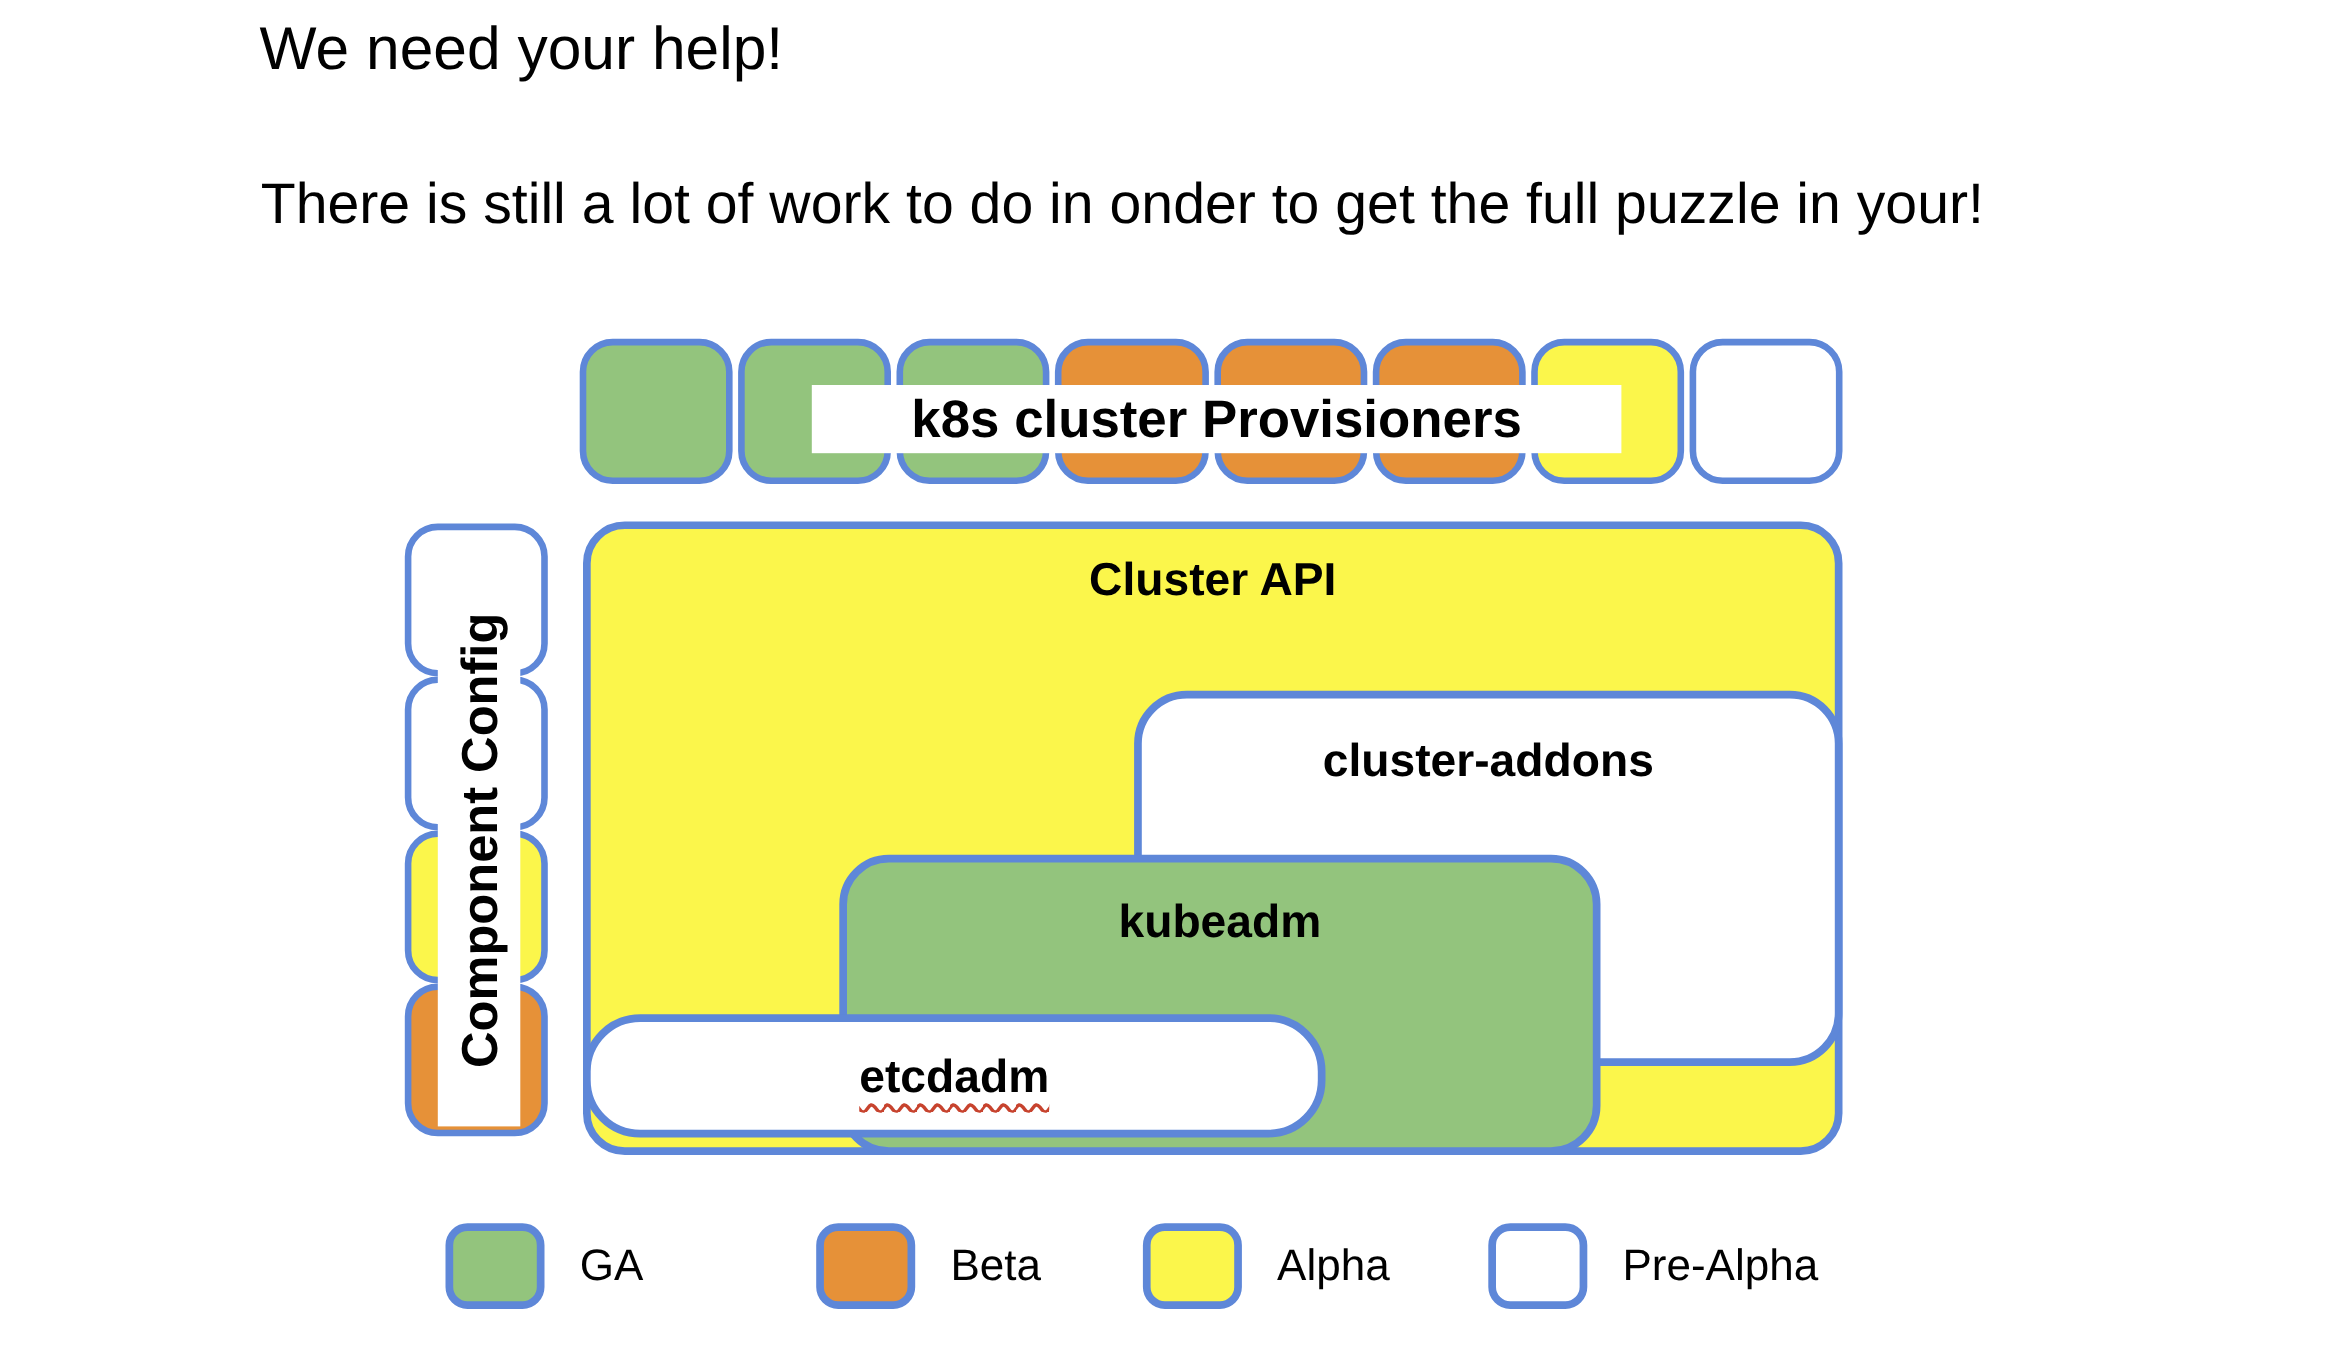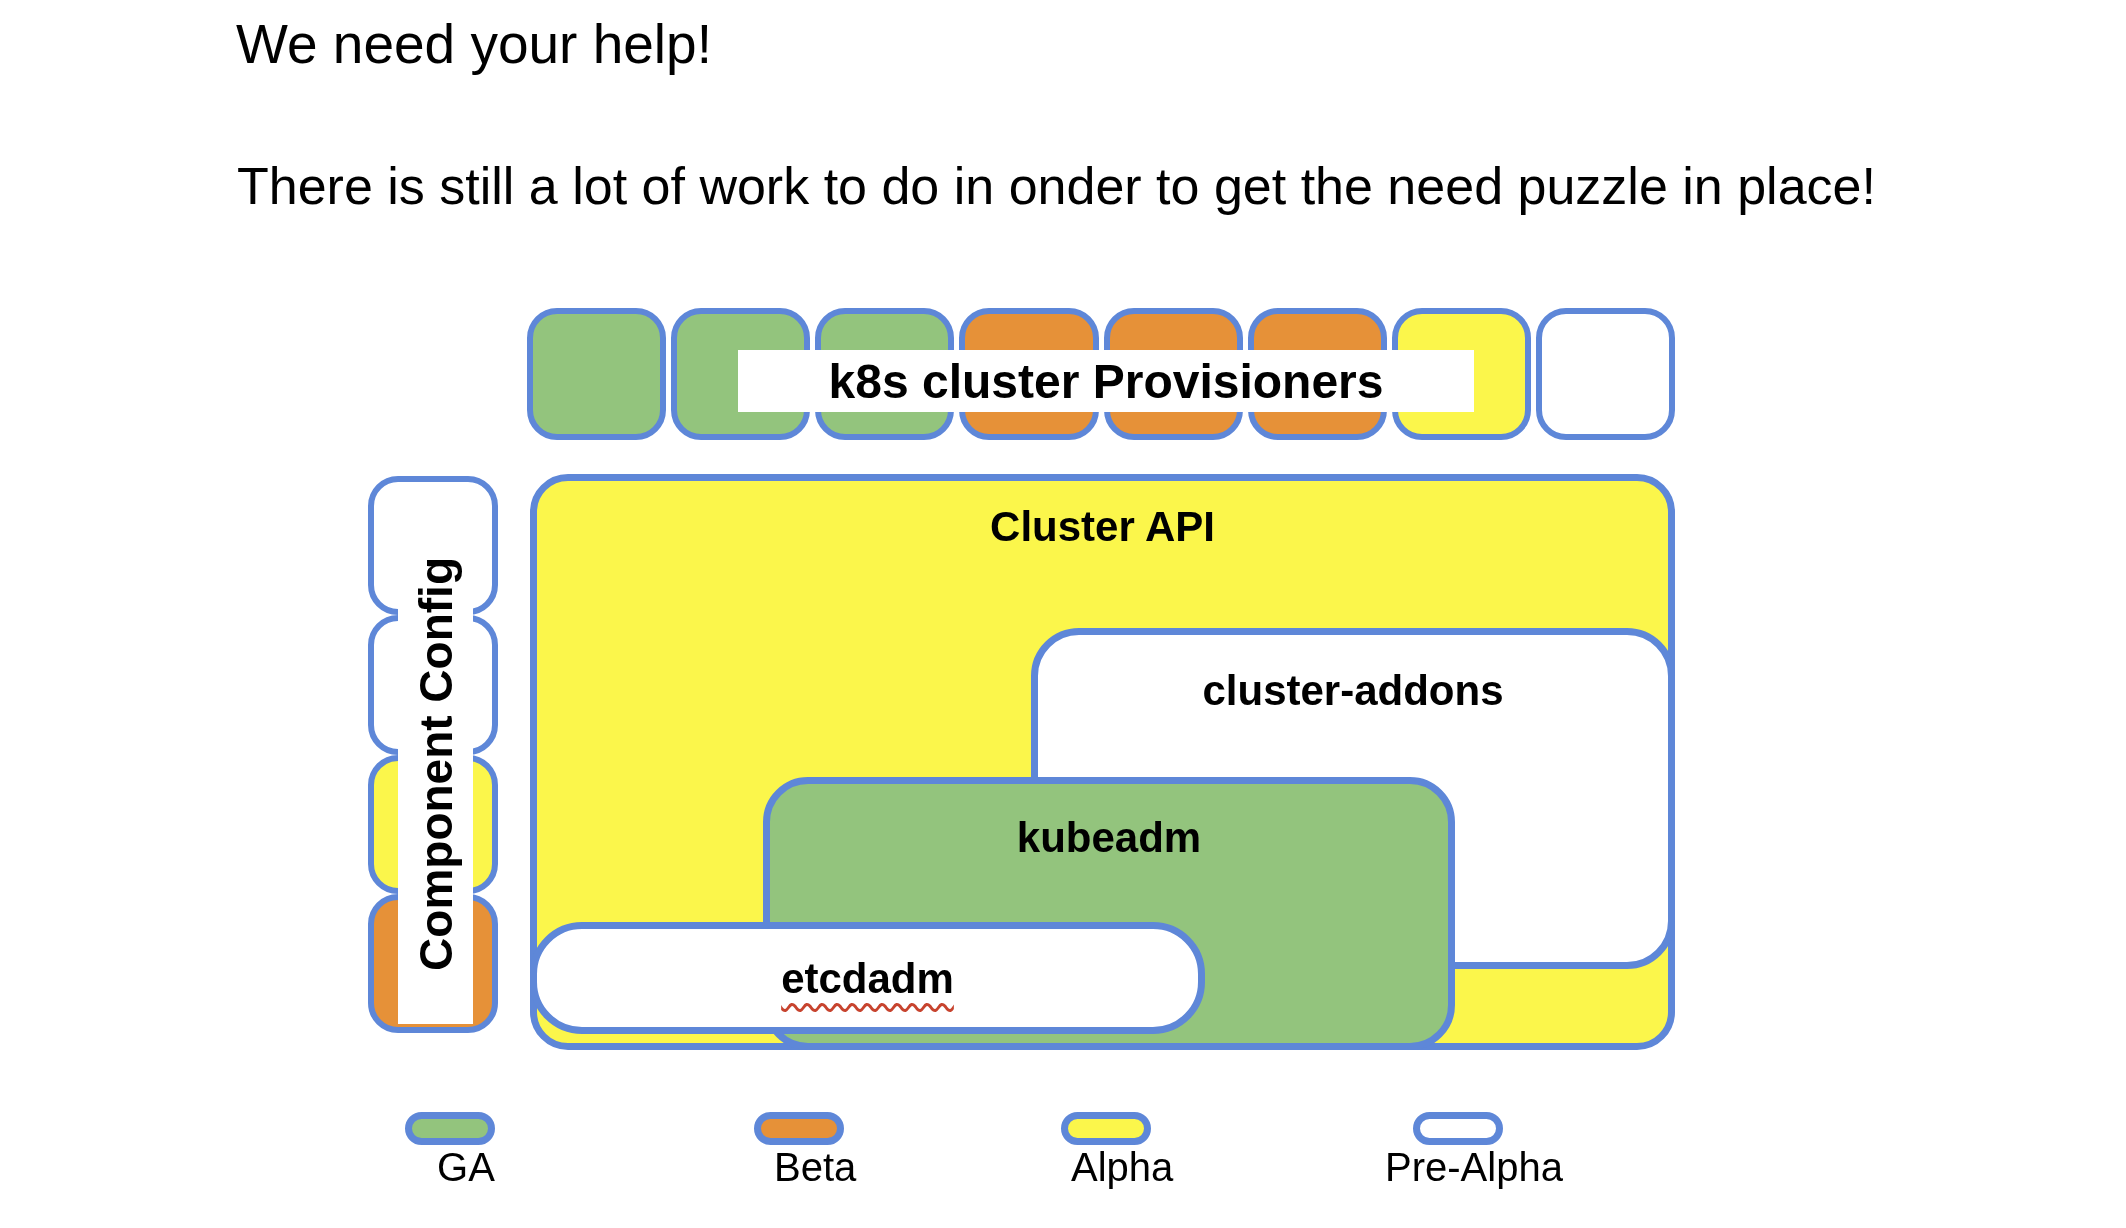--- a/index.html
+++ b/index.html
@@ -41,35 +41,35 @@
   .box-etcdadm        { left:530px;  top:922px; width:675px;  height:112px; border-radius:52px; z-index:4; }
   .box-cluster-api    .box-label { padding-top:22px; }
   .box-cluster-addons .box-label { padding-top:32px; }
   .box-kubeadm        .box-label { padding-top:30px; }
   .box-etcdadm        .box-label { padding-top:26px; }
   .misspelled { text-decoration-line:underline; text-decoration-style:wavy;
                 text-decoration-color:var(--squiggle); text-decoration-thickness:3px;
                 text-underline-offset:10px; }
 
   
-  .legend-item { position:absolute; top:1112px; height:78px; display:flex; align-items:center;flex-direction:column; }
+  .legend-item { position:absolute; top:1112px; height:78px; display:flex; align-items:center; }
   .legend-swatch { width:76px; height:64px; border:7px solid var(--border); border-radius:20px; }
   .legend-label { margin-left:32px; font-size:40px; font-weight:400; white-space:nowrap; }
   .legend-ga        { left:405px; }
   .legend-beta      { left:742px; }
   .legend-alpha     { left:1039px; }
   .legend-prealpha  { left:1353px; }
 </style>
 </head>
 <body>
 
 <div id="stage">
 
   <div class="title">We need your help!</div>
-  <div class="subtitle">There is still a lot of work to do in onder to get the need puzzle in place!</div>
+  <div class="subtitle">There is still a lot of work to do in onder to get the full puzzle in your!</div>
 
   <div class="prov-row">
     <div class="piece" data-status="ga"></div>
     <div class="piece" data-status="ga"></div>
     <div class="piece" data-status="ga"></div>
     <div class="piece" data-status="beta"></div>
     <div class="piece" data-status="beta"></div>
     <div class="piece" data-status="beta"></div>
     <div class="piece" data-status="alpha"></div>
     <div class="piece" data-status="prealpha"></div>

